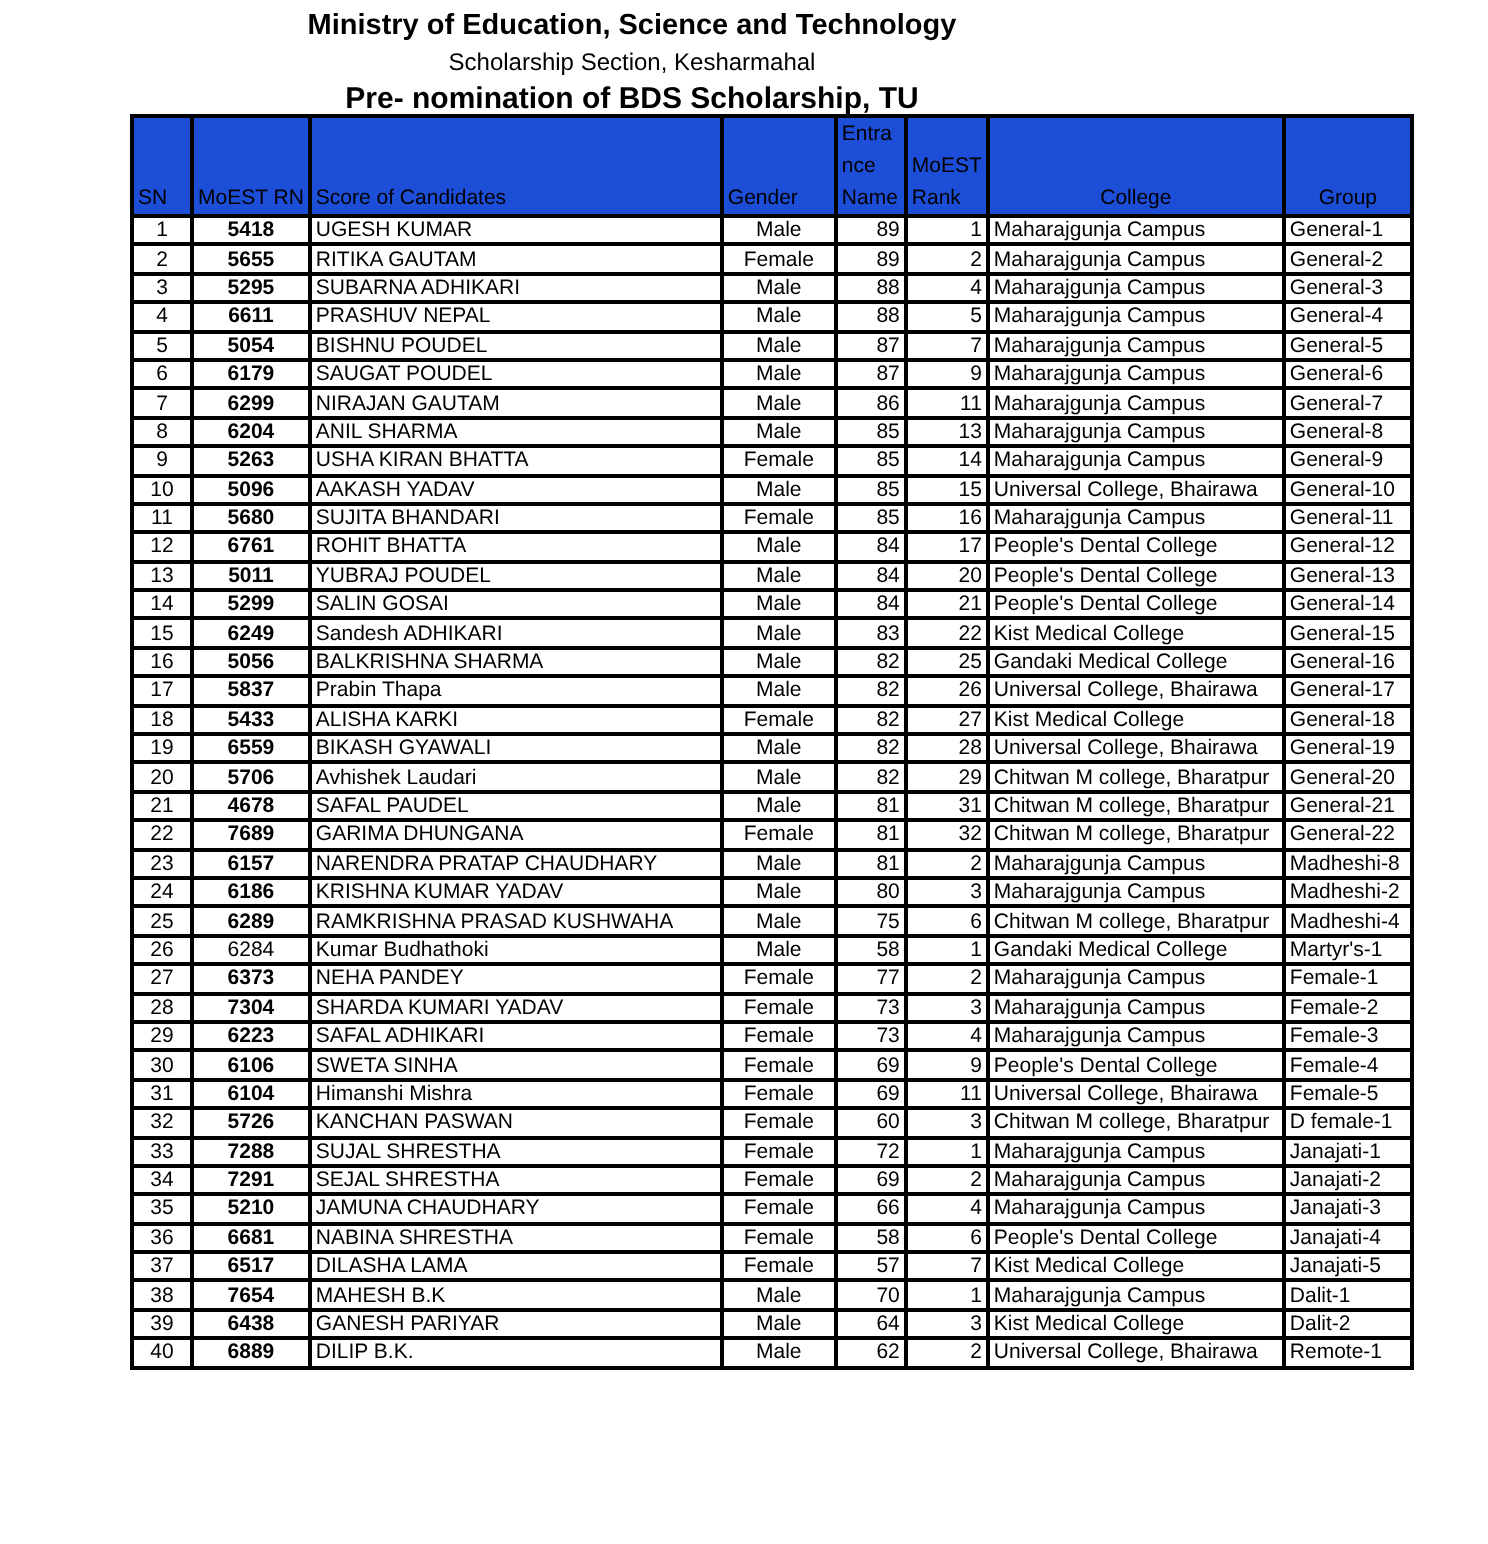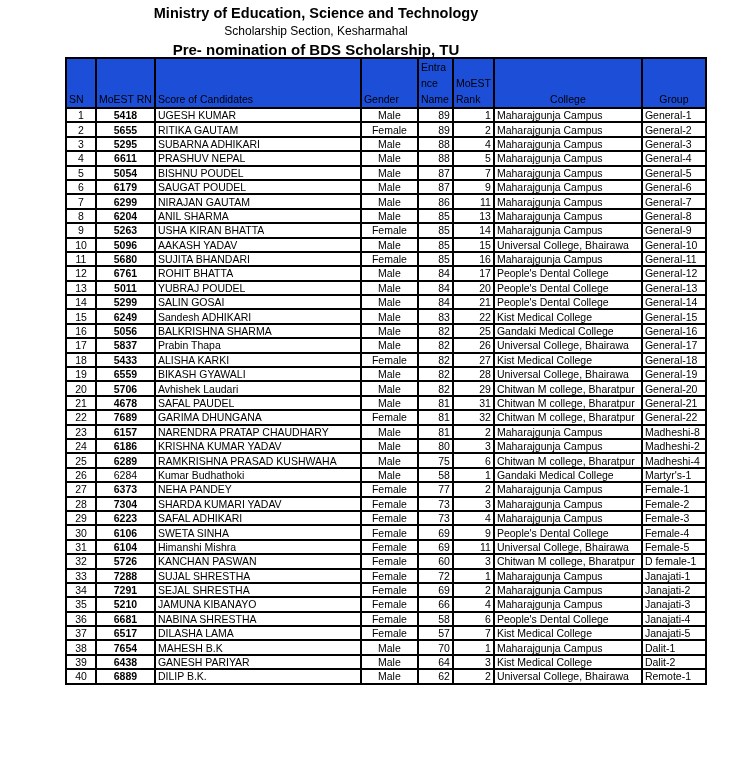--- a/index.html
+++ b/index.html
@@ -390,21 +390,21 @@
         <td class="name">SEJAL SHRESTHA</td>
         <td class="gender">Female</td>
         <td class="num">69</td>
         <td class="num">2</td>
         <td class="college">Maharajgunja Campus</td>
         <td class="group">Janajati-2</td>
       </tr>
       <tr>
         <td class="sn">35</td>
         <td class="rn">5210</td>
-        <td class="name">JAMUNA KIBANAYO</td>
+        <td class="name">JAMUNA CHAUDHARY</td>
         <td class="gender">Female</td>
         <td class="num">66</td>
         <td class="num">4</td>
         <td class="college">Maharajgunja Campus</td>
         <td class="group">Janajati-3</td>
       </tr>
       <tr>
         <td class="sn">36</td>
         <td class="rn">6681</td>
         <td class="name">NABINA SHRESTHA</td>

